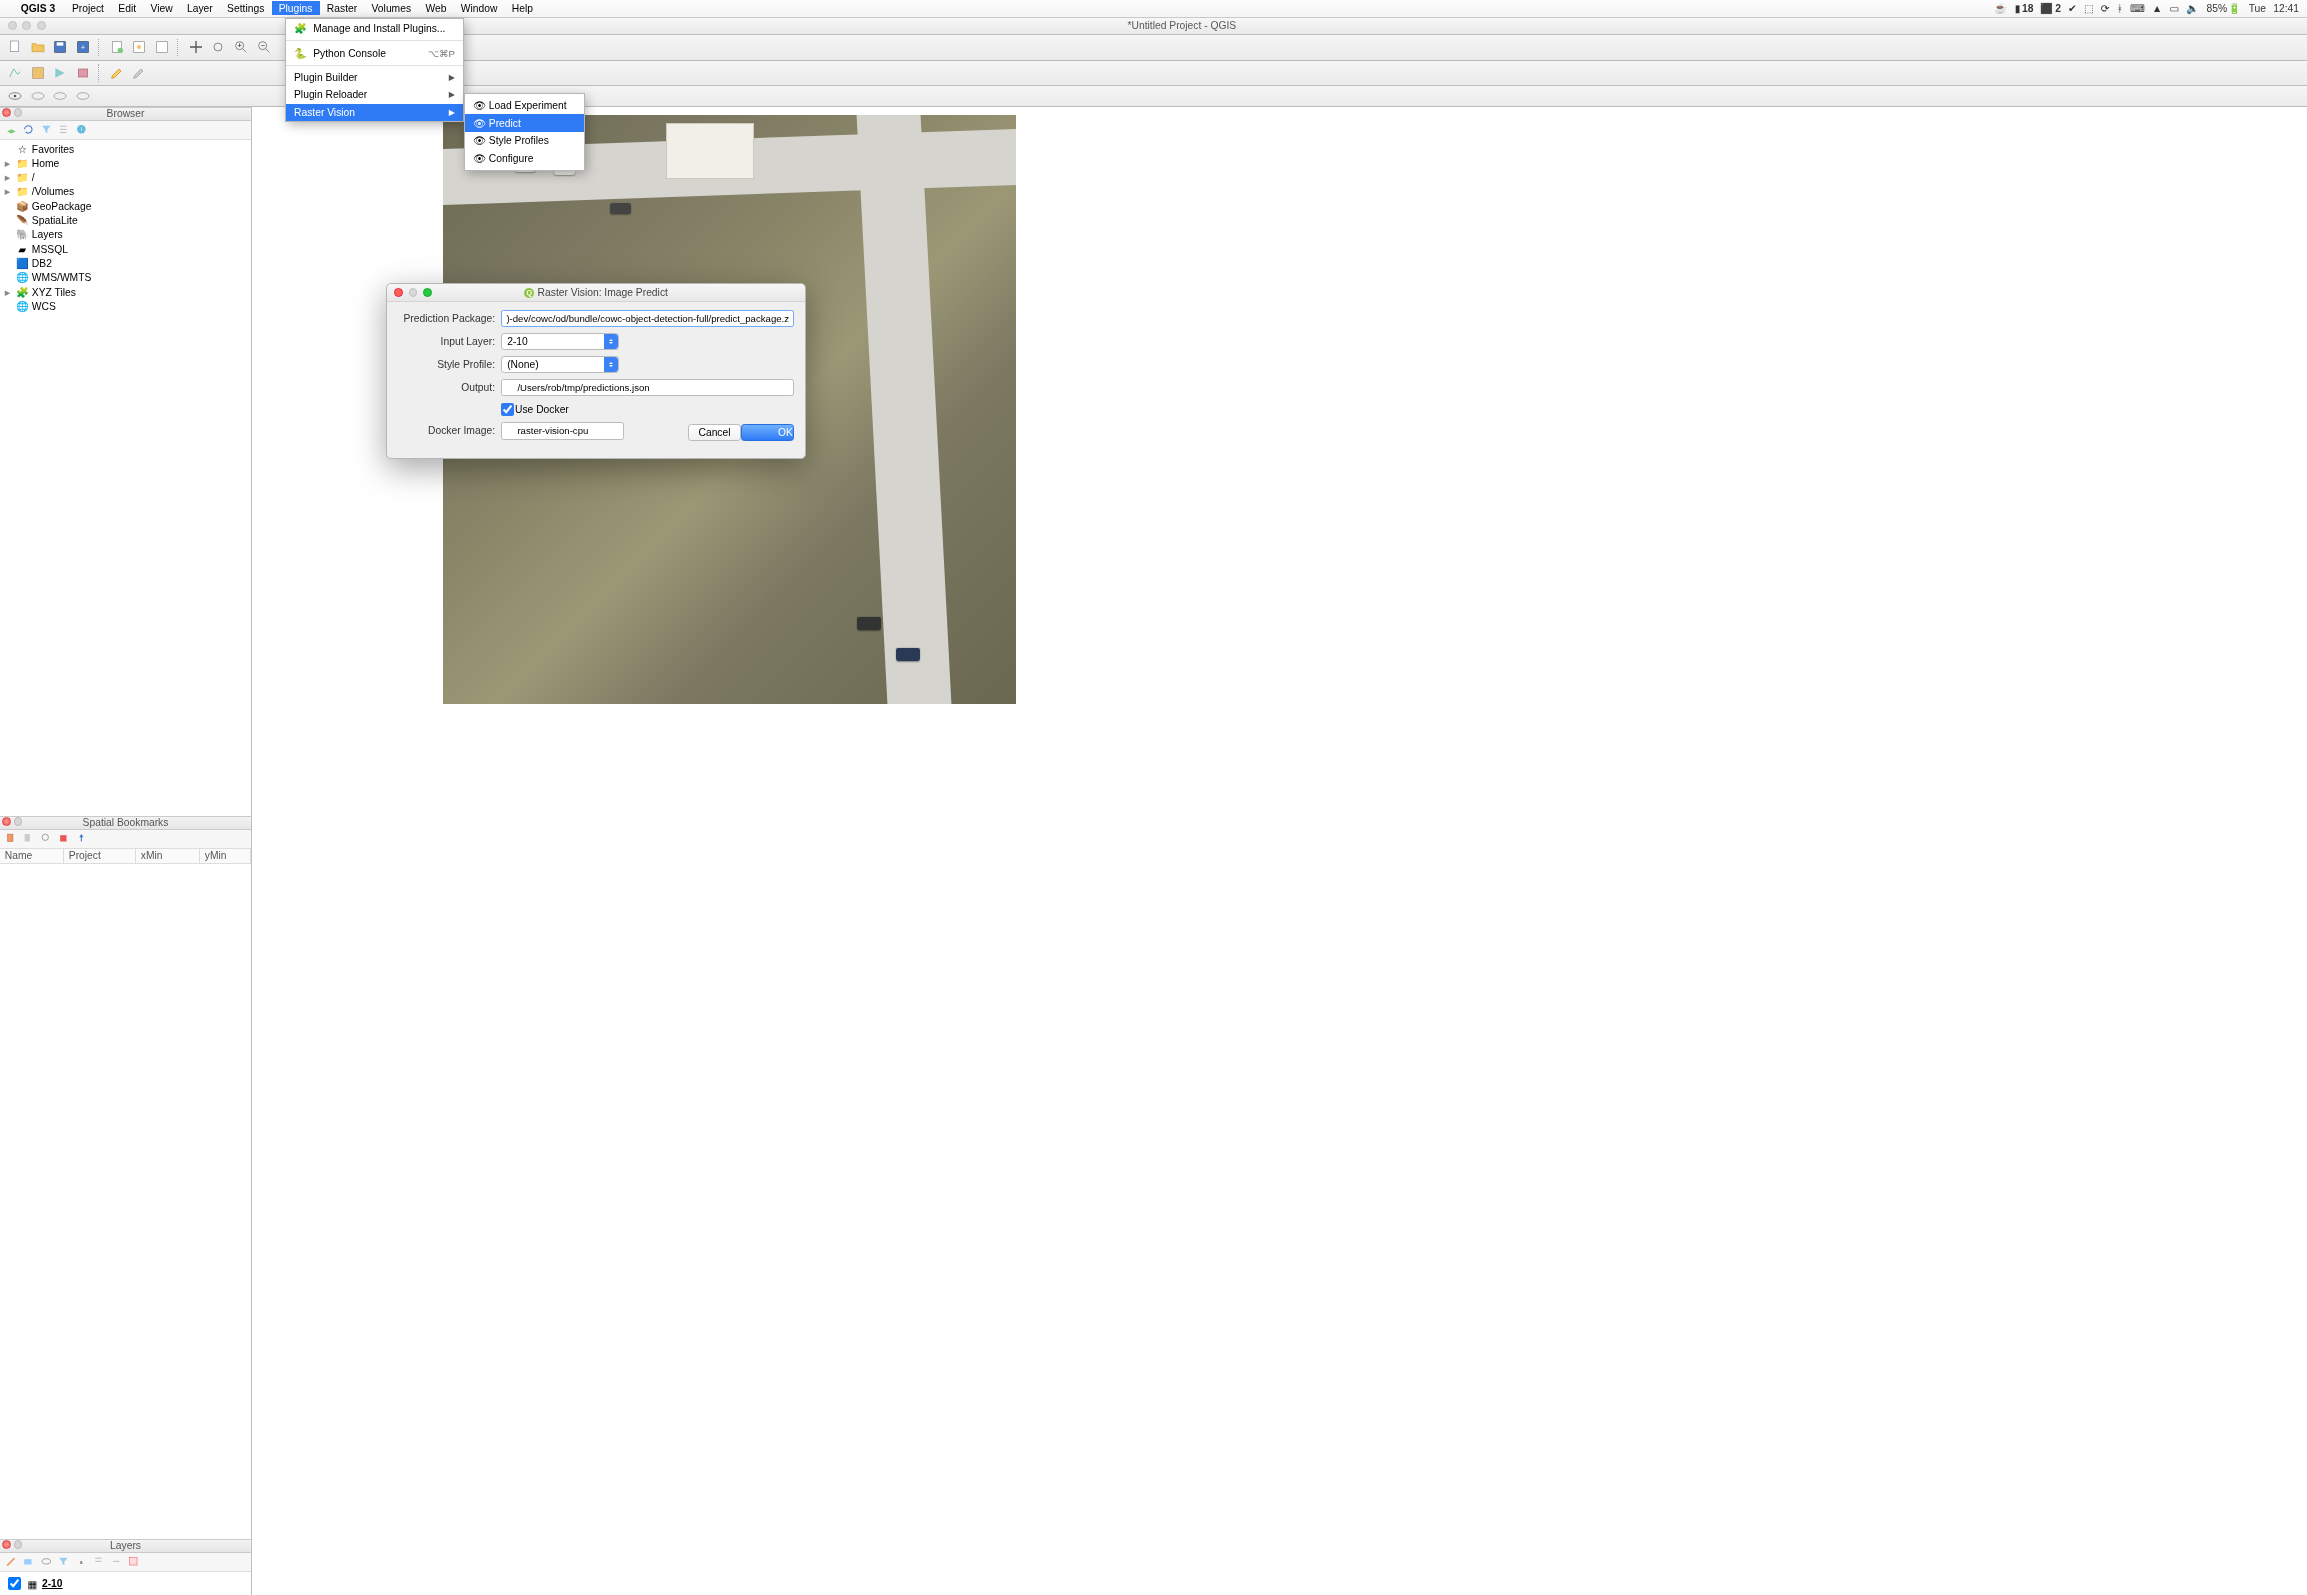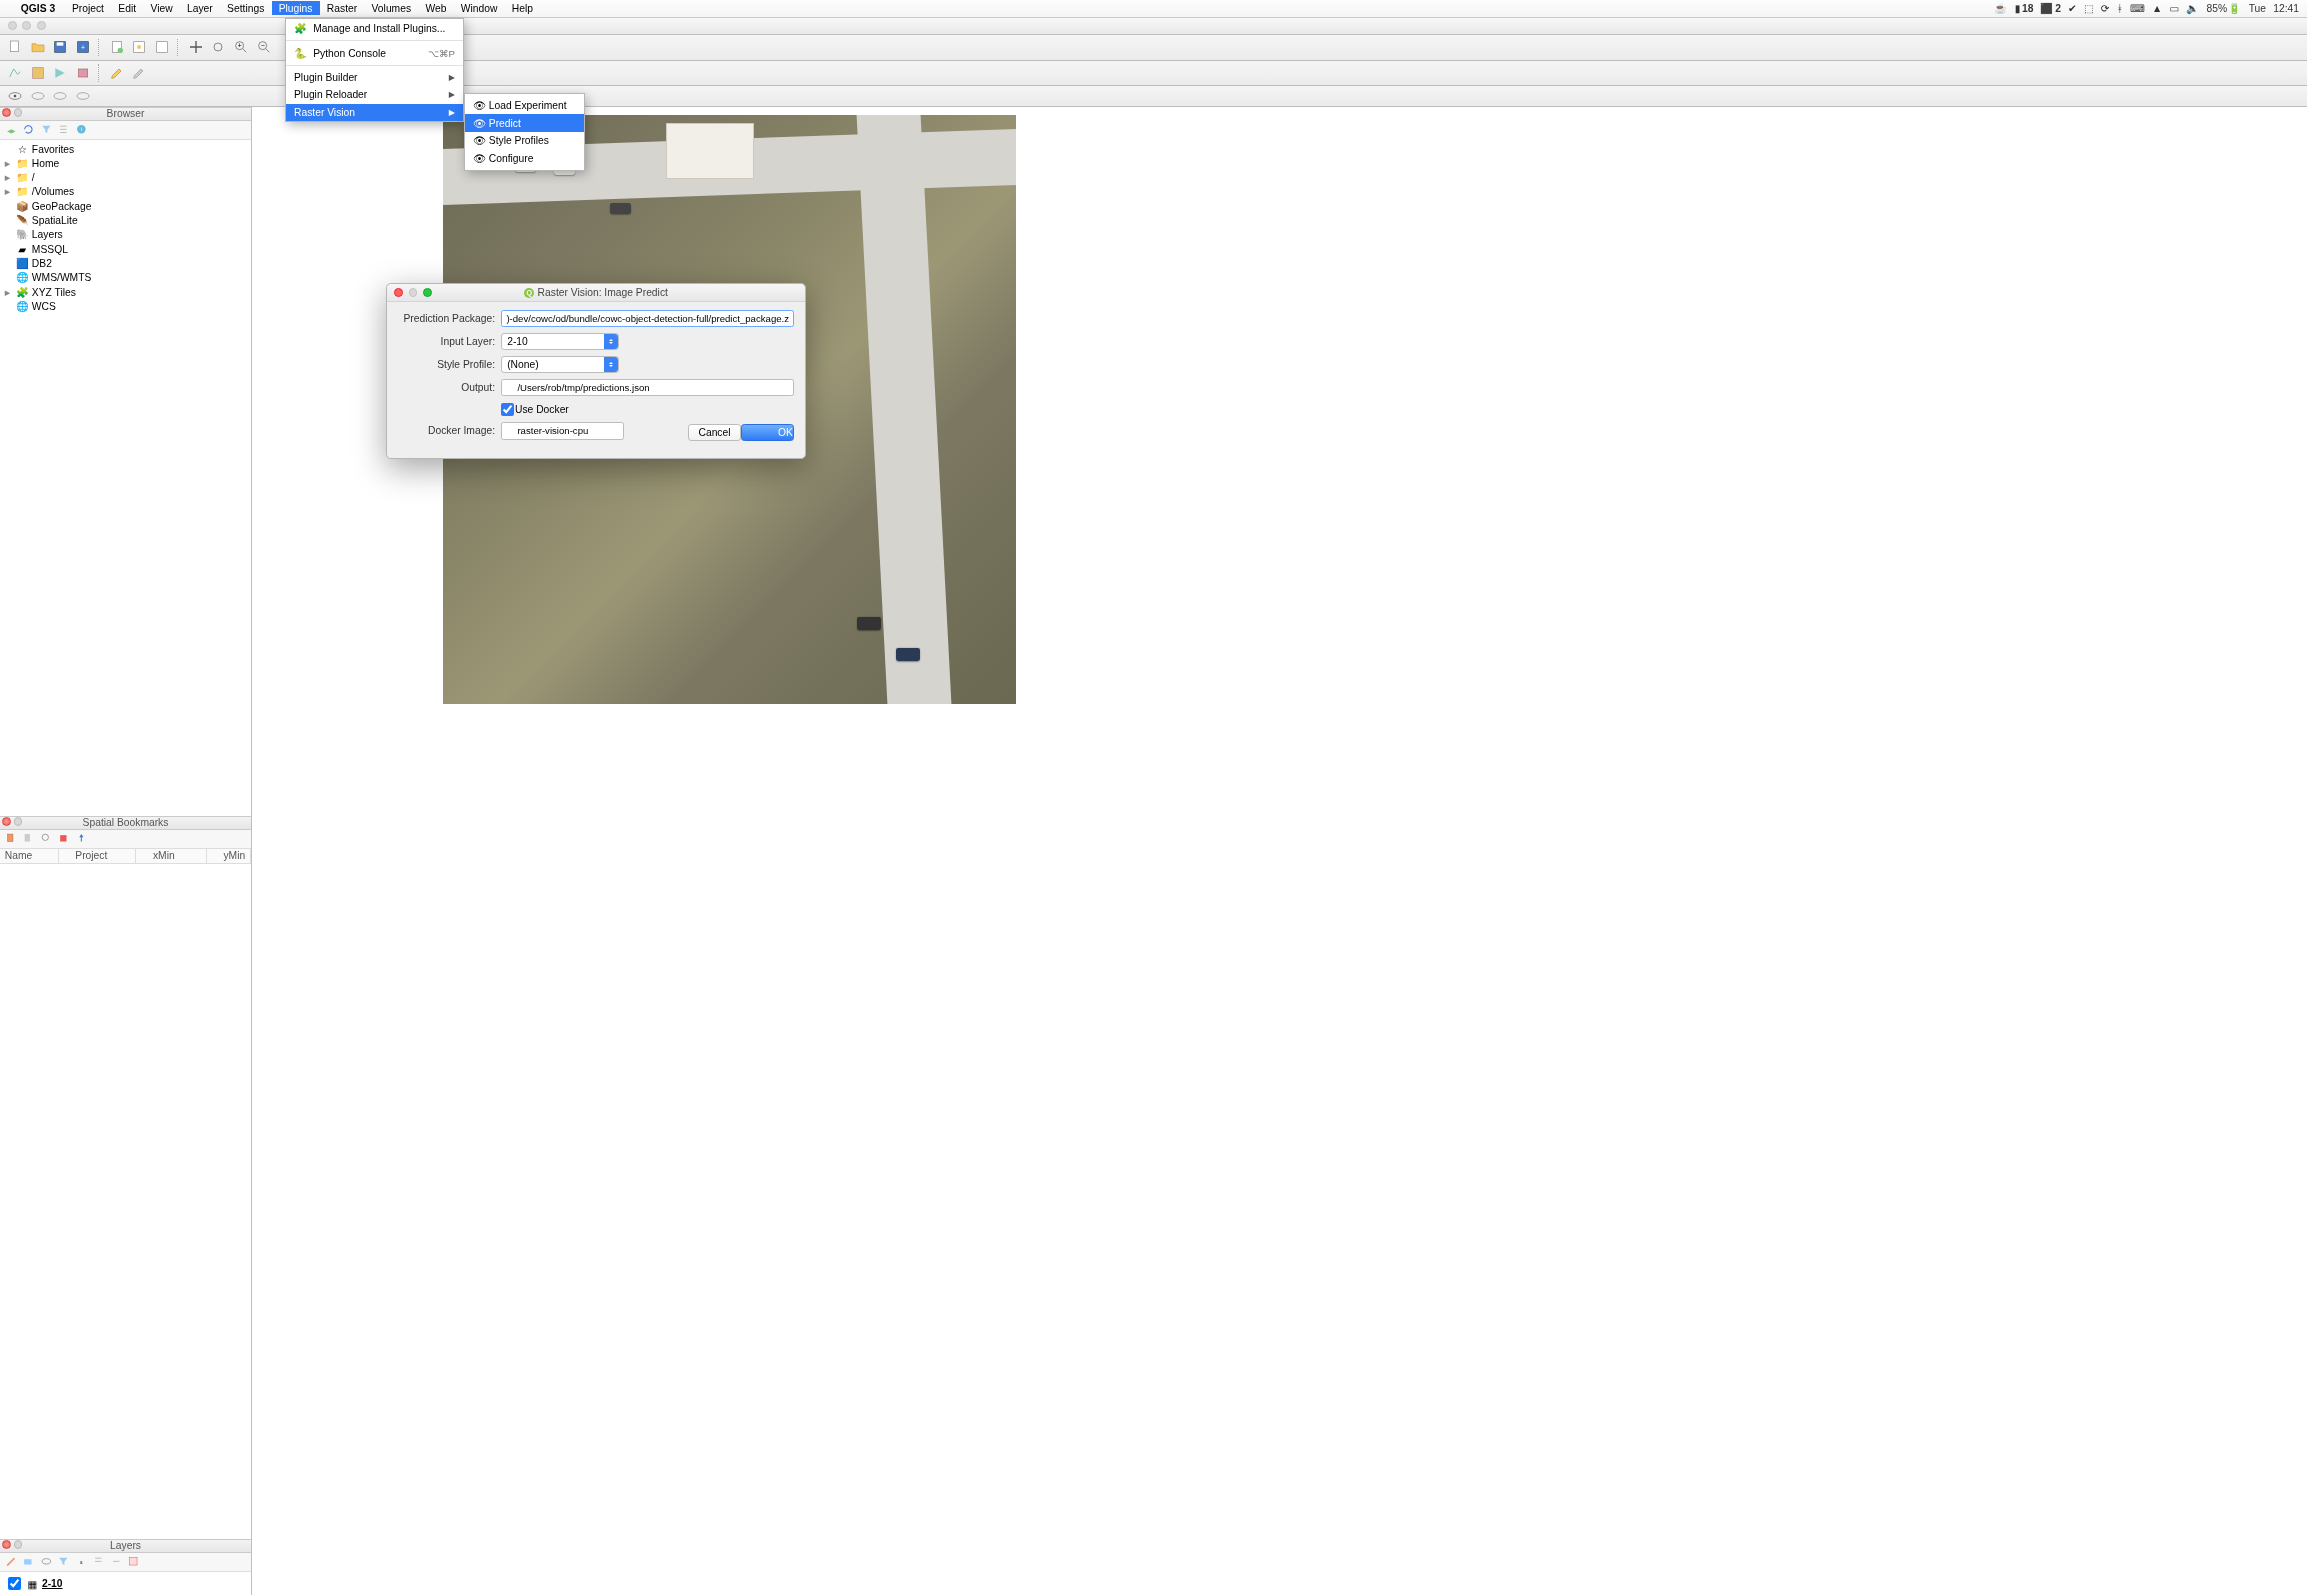--- a/index.html
+++ b/index.html
@@ -40,21 +40,21 @@
 .panel-head .controls .other { background: #d7d7d7; border: 0.4px solid #bbb; }
 .panel-head .label { position: absolute; left: 0; right: 0; text-align: center; }
 .panel-toolbar { background: #f7f7f7; border-bottom: 0.8px solid #ddd; padding: 2.4px 4.8px; display: flex; gap: 4.8px; align-items: center; height: 19px; }
 .panel-toolbar svg { width: 12.7px; height: 12.7px; }
 .panel-body { flex: 1; overflow: auto; background: #fff; }
 .tree { padding: 1.6px 0; }
 .tree-row { display: flex; align-items: center; gap: 3.2px; padding: 0.8px 4.8px; height: 14.3px; font-size: 9.6px; }
 .tree-row .caret { width: 8px; color: #888; font-size: 7.2px; }
 .tree-row .ricon { width: 12.7px; display: inline-flex; justify-content: center; }
 
-.bookmarks-header { display: flex; font-size: 8.8px; color: #555; border-bottom: 0.8px solid #ddd; background: #fafafa; height: 14.3px; align-items: center; gap: 12px; }
+.bookmarks-header { display: flex; font-size: 8.8px; color: #555; border-bottom: 0.8px solid #ddd; background: #fafafa; height: 14.3px; align-items: center; }
 .bookmarks-header div { padding: 1.6px 4.8px; border-right: 0.8px solid #ddd; }
 
 .layers-body { padding: 3.2px; }
 .layer-row { display: flex; align-items: center; gap: 4.8px; font-size: 9.6px; padding: 1.6px 4.8px; }
 .layer-row input { margin-right: 1.6px; }
 .layer-row .lname { font-weight: 700; text-decoration: underline; }
 
 .canvas { flex: 1; position: relative; background: #fff; overflow: hidden; }
 .map { position: absolute; left: 191px; top: 8px; width: 573px; height: 589px; background: linear-gradient(135deg,#6c6a53 0%,#7a7660 20%,#8a8668 40%,#9c9876 55%,#7c7862 70%,#6a6850 100%); }
 .map .road { position: absolute; background: #d6d4cf; }
@@ -139,20 +139,21 @@
     <span>12:41</span>
   </div>
 </div>
 
 <div class="titlebar">
   <div class="traffic">
     <i></i>
     <i></i>
     <i></i>
   </div>
+  <div class="title">*Untitled Project - QGIS</div>
 </div>
 
 <div class="toolbar">
   <span class="btn">
       <svg viewBox="0 0 24 24">
         <rect x="5" y="3" width="12" height="16" fill="#fff" stroke="#888"></rect>
       </svg>
     </span>
   <span class="btn">
       <svg viewBox="0 0 24 24">

